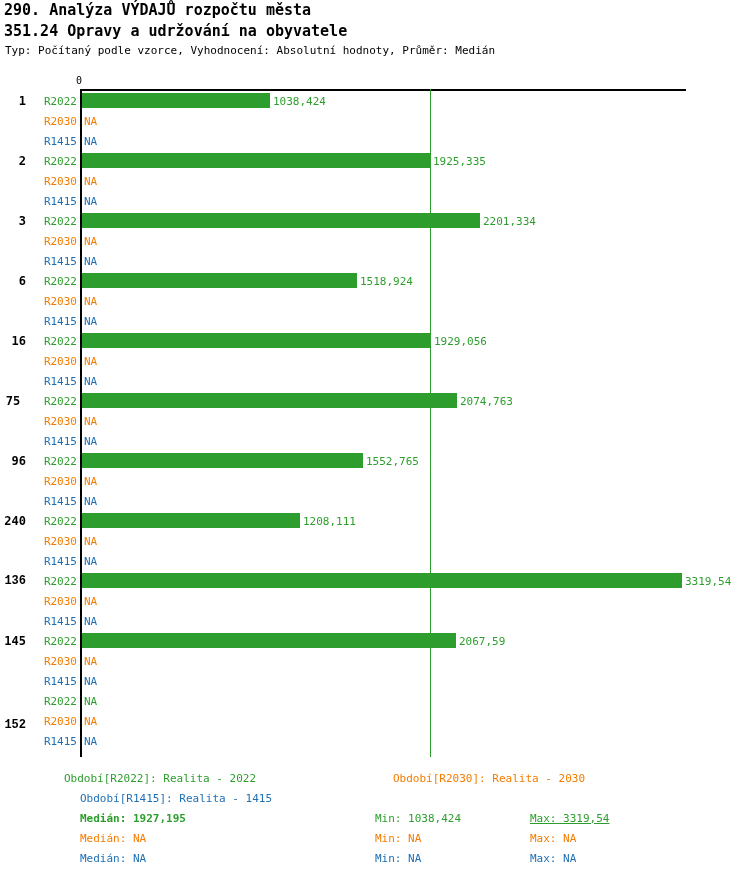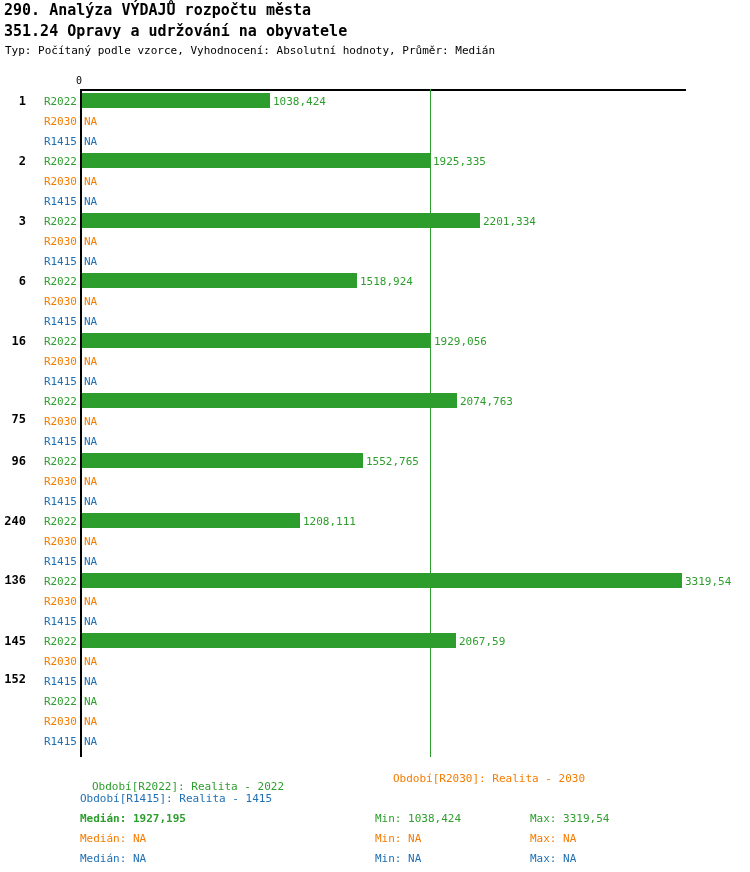--- a/index.html
+++ b/index.html
@@ -163,21 +163,21 @@
     <div class="series-label" style="left: 30px; width: 47px; top: 315px; color: rgb(31, 111, 180);">R1415</div>
     <div class="na-value" style="left: 84px; top: 315px; color: rgb(31, 111, 180);">NA</div>
     <div class="group-num" style="left: 0px; width: 26px; top: 334px; text-align: right;">16</div>
     <div class="series-label" style="left: 30px; width: 47px; top: 335px; color: rgb(45, 158, 45);">R2022</div>
     <div class="bar" style="left: 82px; top: 333px; width: 349px; height: 15px; background: rgb(45, 158, 45);"></div>
     <div class="bar-value" style="left: 434px; top: 335px; color: rgb(45, 158, 45);">1929,056</div>
     <div class="series-label" style="left: 30px; width: 47px; top: 355px; color: rgb(245, 124, 0);">R2030</div>
     <div class="na-value" style="left: 84px; top: 355px; color: rgb(245, 124, 0);">NA</div>
     <div class="series-label" style="left: 30px; width: 47px; top: 375px; color: rgb(31, 111, 180);">R1415</div>
     <div class="na-value" style="left: 84px; top: 375px; color: rgb(31, 111, 180);">NA</div>
-    <div class="group-num" style="left: 0px; width: 26px; top: 412px;">75</div>
+    <div class="group-num" style="left: 0px; width: 26px; top: 394px; text-align: center;">75</div>
     <div class="series-label" style="left: 30px; width: 47px; top: 395px; color: rgb(45, 158, 45);">R2022</div>
     <div class="bar" style="left: 82px; top: 393px; width: 375px; height: 15px; background: rgb(45, 158, 45);"></div>
     <div class="bar-value" style="left: 460px; top: 395px; color: rgb(45, 158, 45);">2074,763</div>
     <div class="series-label" style="left: 30px; width: 47px; top: 415px; color: rgb(245, 124, 0);">R2030</div>
     <div class="na-value" style="left: 84px; top: 415px; color: rgb(245, 124, 0);">NA</div>
     <div class="series-label" style="left: 30px; width: 47px; top: 435px; color: rgb(31, 111, 180);">R1415</div>
     <div class="na-value" style="left: 84px; top: 435px; color: rgb(31, 111, 180);">NA</div>
     <div class="group-num" style="left: 0px; width: 26px; top: 454px;">96</div>
     <div class="series-label" style="left: 30px; width: 47px; top: 455px; color: rgb(45, 158, 45);">R2022</div>
     <div class="bar" style="left: 82px; top: 453px; width: 281px; height: 15px; background: rgb(45, 158, 45);"></div>
@@ -203,35 +203,35 @@
     <div class="series-label" style="left: 30px; width: 47px; top: 615px; color: rgb(31, 111, 180);">R1415</div>
     <div class="na-value" style="left: 84px; top: 615px; color: rgb(31, 111, 180);">NA</div>
     <div class="group-num" style="left: 0px; width: 26px; top: 634px;">145</div>
     <div class="series-label" style="left: 30px; width: 47px; top: 635px; color: rgb(45, 158, 45);">R2022</div>
     <div class="bar" style="left: 82px; top: 633px; width: 374px; height: 15px; background: rgb(45, 158, 45);"></div>
     <div class="bar-value" style="left: 459px; top: 635px; color: rgb(45, 158, 45);">2067,59</div>
     <div class="series-label" style="left: 30px; width: 47px; top: 655px; color: rgb(245, 124, 0);">R2030</div>
     <div class="na-value" style="left: 84px; top: 655px; color: rgb(245, 124, 0);">NA</div>
     <div class="series-label" style="left: 30px; width: 47px; top: 675px; color: rgb(31, 111, 180);">R1415</div>
     <div class="na-value" style="left: 84px; top: 675px; color: rgb(31, 111, 180);">NA</div>
-    <div class="group-num" style="left: 0px; width: 26px; top: 672px;">152</div>
+    <div class="group-num" style="left: 0px; width: 26px; top: 718px; font-family: Liberation Mono, monospace;">152</div>
     <div class="series-label" style="left: 30px; width: 47px; top: 695px; color: rgb(45, 158, 45);">R2022</div>
     <div class="na-value" style="left: 84px; top: 695px; color: rgb(45, 158, 45);">NA</div>
     <div class="series-label" style="left: 30px; width: 47px; top: 715px; color: rgb(245, 124, 0);">R2030</div>
     <div class="na-value" style="left: 84px; top: 715px; color: rgb(245, 124, 0);">NA</div>
     <div class="series-label" style="left: 30px; width: 47px; top: 735px; color: rgb(31, 111, 180);">R1415</div>
     <div class="na-value" style="left: 84px; top: 735px; color: rgb(31, 111, 180);">NA</div>
   </div>
 
 <div id="legend">
-    <div class="legend-cell" style="left: 92px; top: 12px; color: rgb(45, 158, 45); margin-top: 8px;">Období[R2022]: Realita - 2022</div>
+    <div class="legend-cell" style="left: 64px; top: 12px; color: rgb(45, 158, 45);">Období[R2022]: Realita - 2022</div>
     <div class="legend-cell" style="left: 393px; top: 12px; color: rgb(245, 124, 0);">Období[R2030]: Realita - 2030</div>
     <div class="legend-cell" style="left: 80px; top: 32px; color: rgb(31, 111, 180);">Období[R1415]: Realita - 1415</div>
     <div class="legend-cell" style="left: 80px; top: 52px; color: rgb(45, 158, 45); font-weight: bold;">Medián: 1927,195</div>
     <div class="legend-cell" style="left: 375px; top: 52px; color: rgb(45, 158, 45);">Min: 1038,424</div>
-    <div class="legend-cell" style="left: 530px; top: 52px; color: rgb(45, 158, 45);">Max: 3319,54</div>
+    <div class="legend-cell" style="left: 530px; top: 52px; color: rgb(45, 158, 45); text-decoration: underline;">Max: 3319,54</div>
     <div class="legend-cell" style="left: 80px; top: 72px; color: rgb(245, 124, 0);">Medián: NA</div>
     <div class="legend-cell" style="left: 375px; top: 72px; color: rgb(245, 124, 0);">Min: NA</div>
     <div class="legend-cell" style="left: 530px; top: 72px; color: rgb(245, 124, 0);">Max: NA</div>
     <div class="legend-cell" style="left: 80px; top: 92px; color: rgb(31, 111, 180);">Medián: NA</div>
     <div class="legend-cell" style="left: 375px; top: 92px; color: rgb(31, 111, 180);">Min: NA</div>
     <div class="legend-cell" style="left: 530px; top: 92px; color: rgb(31, 111, 180);">Max: NA</div>
   </div>
 
 </body></html>

